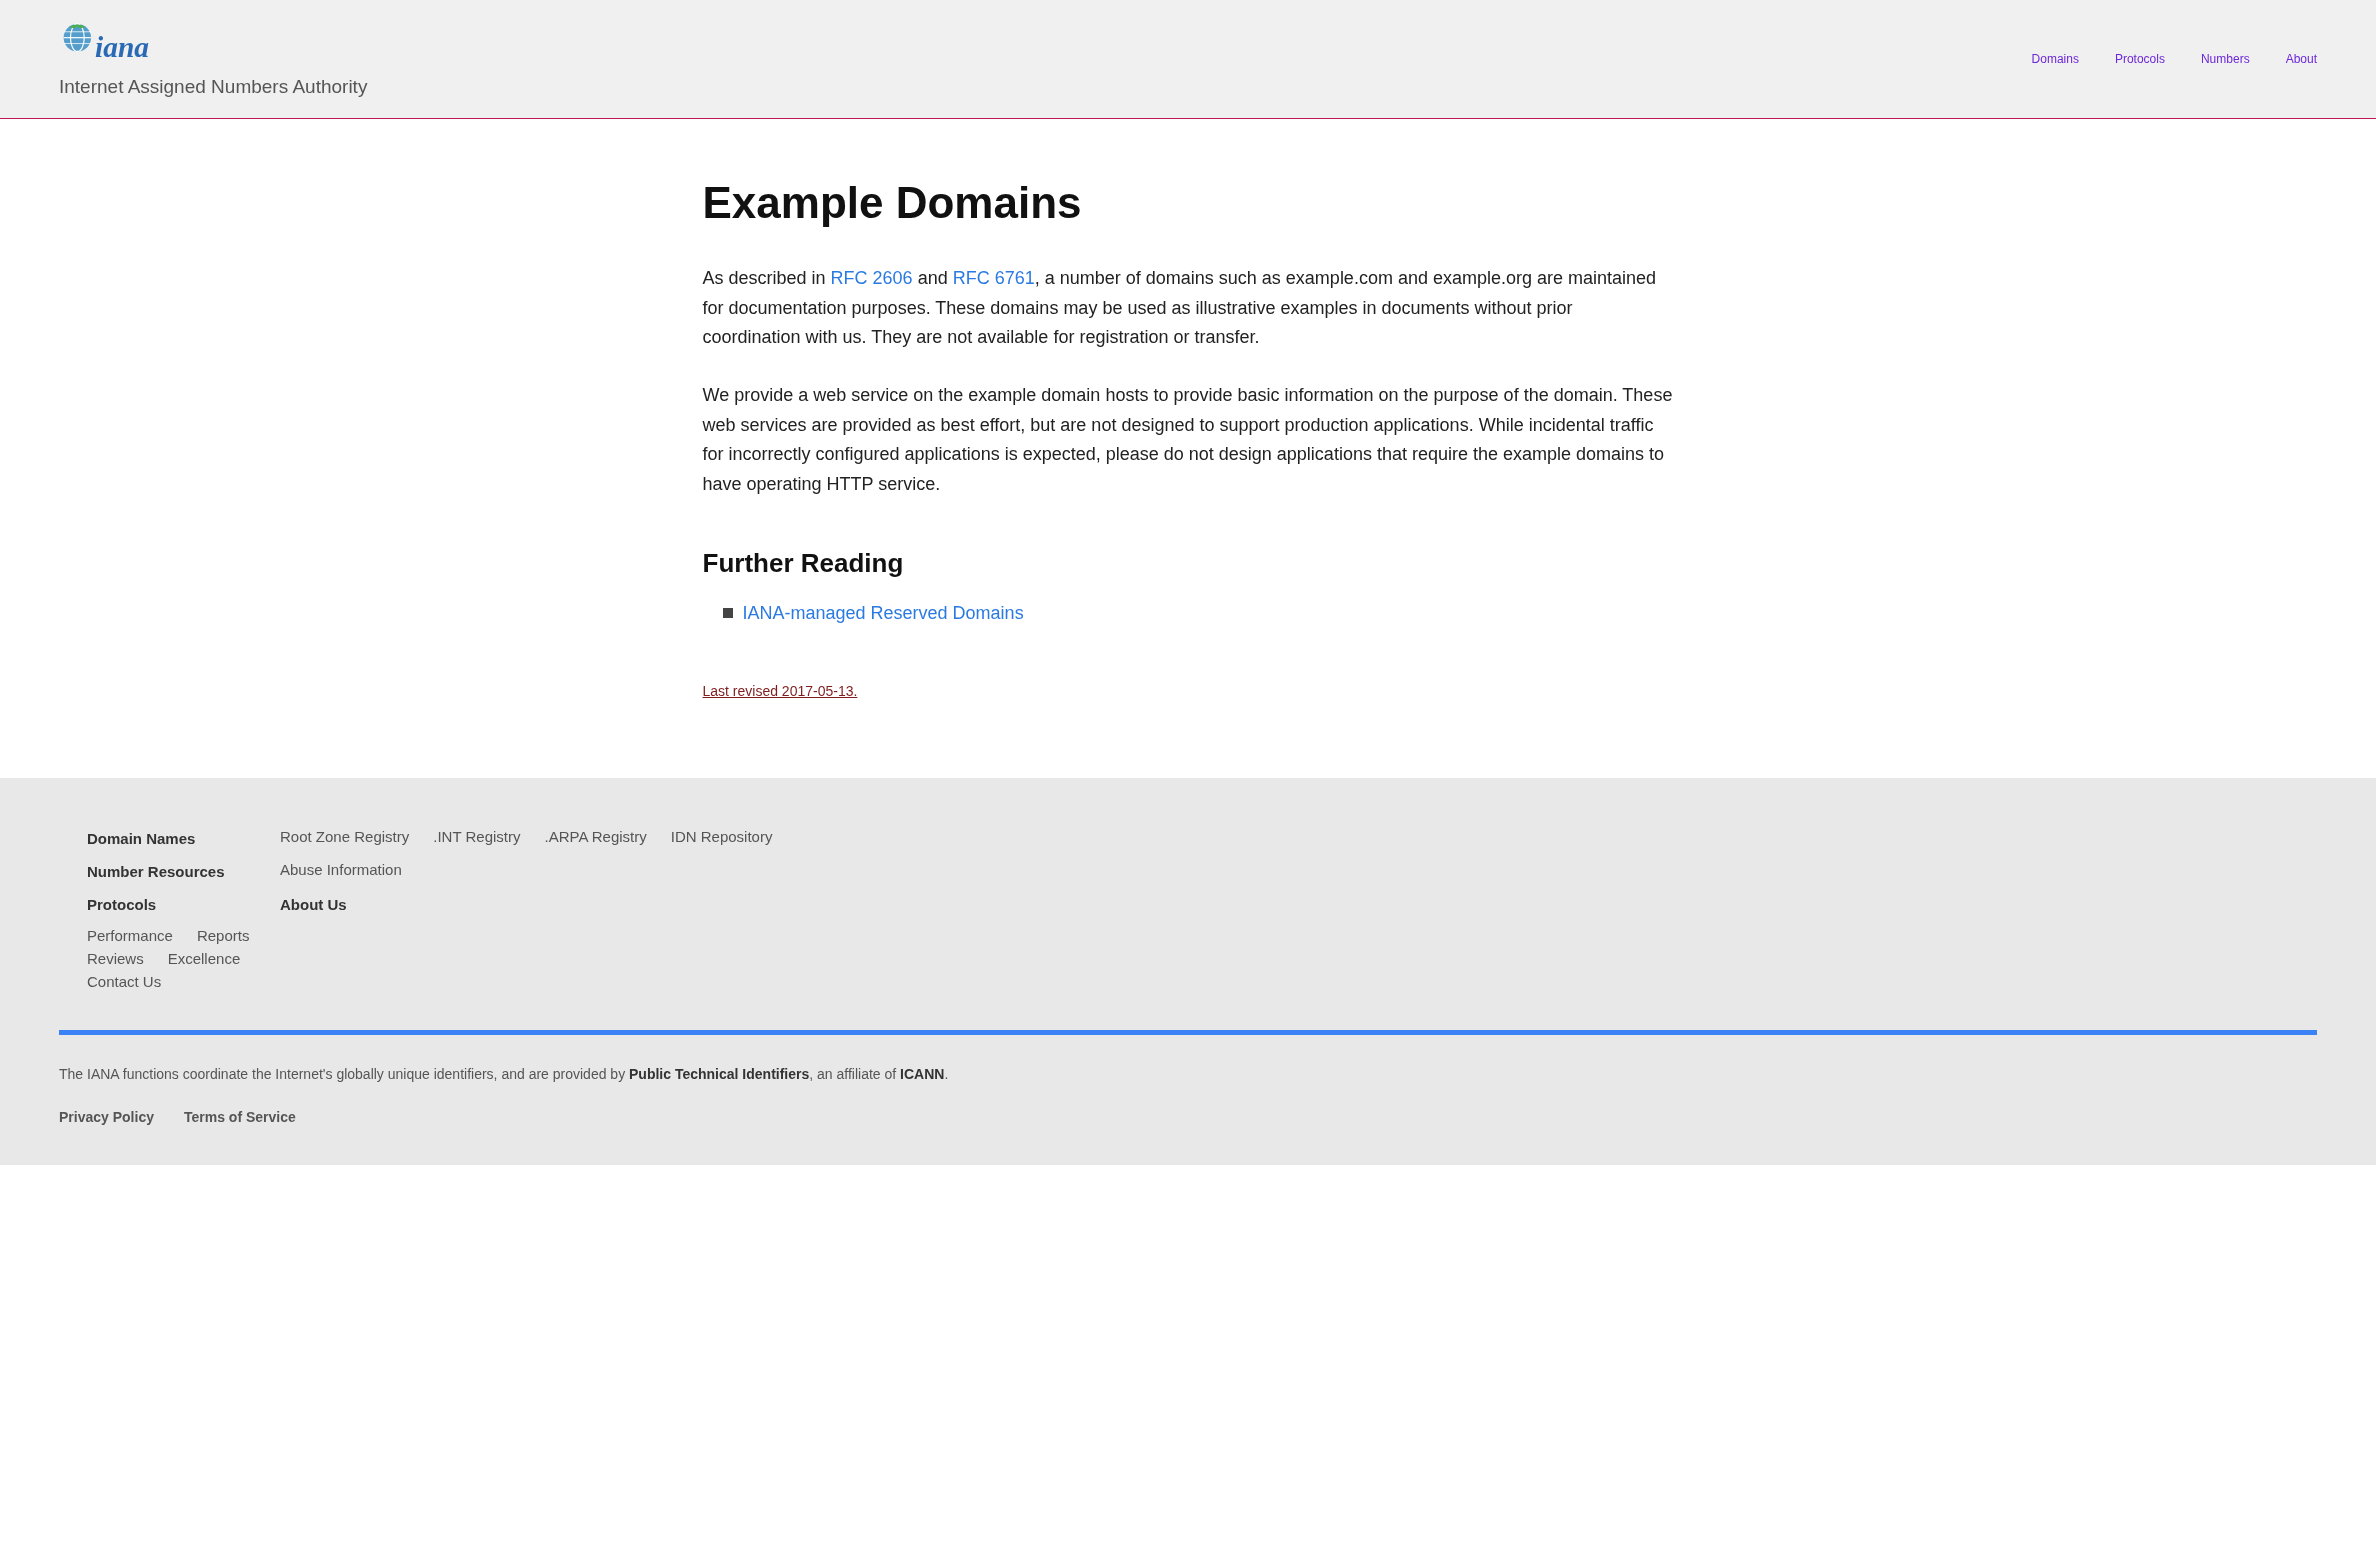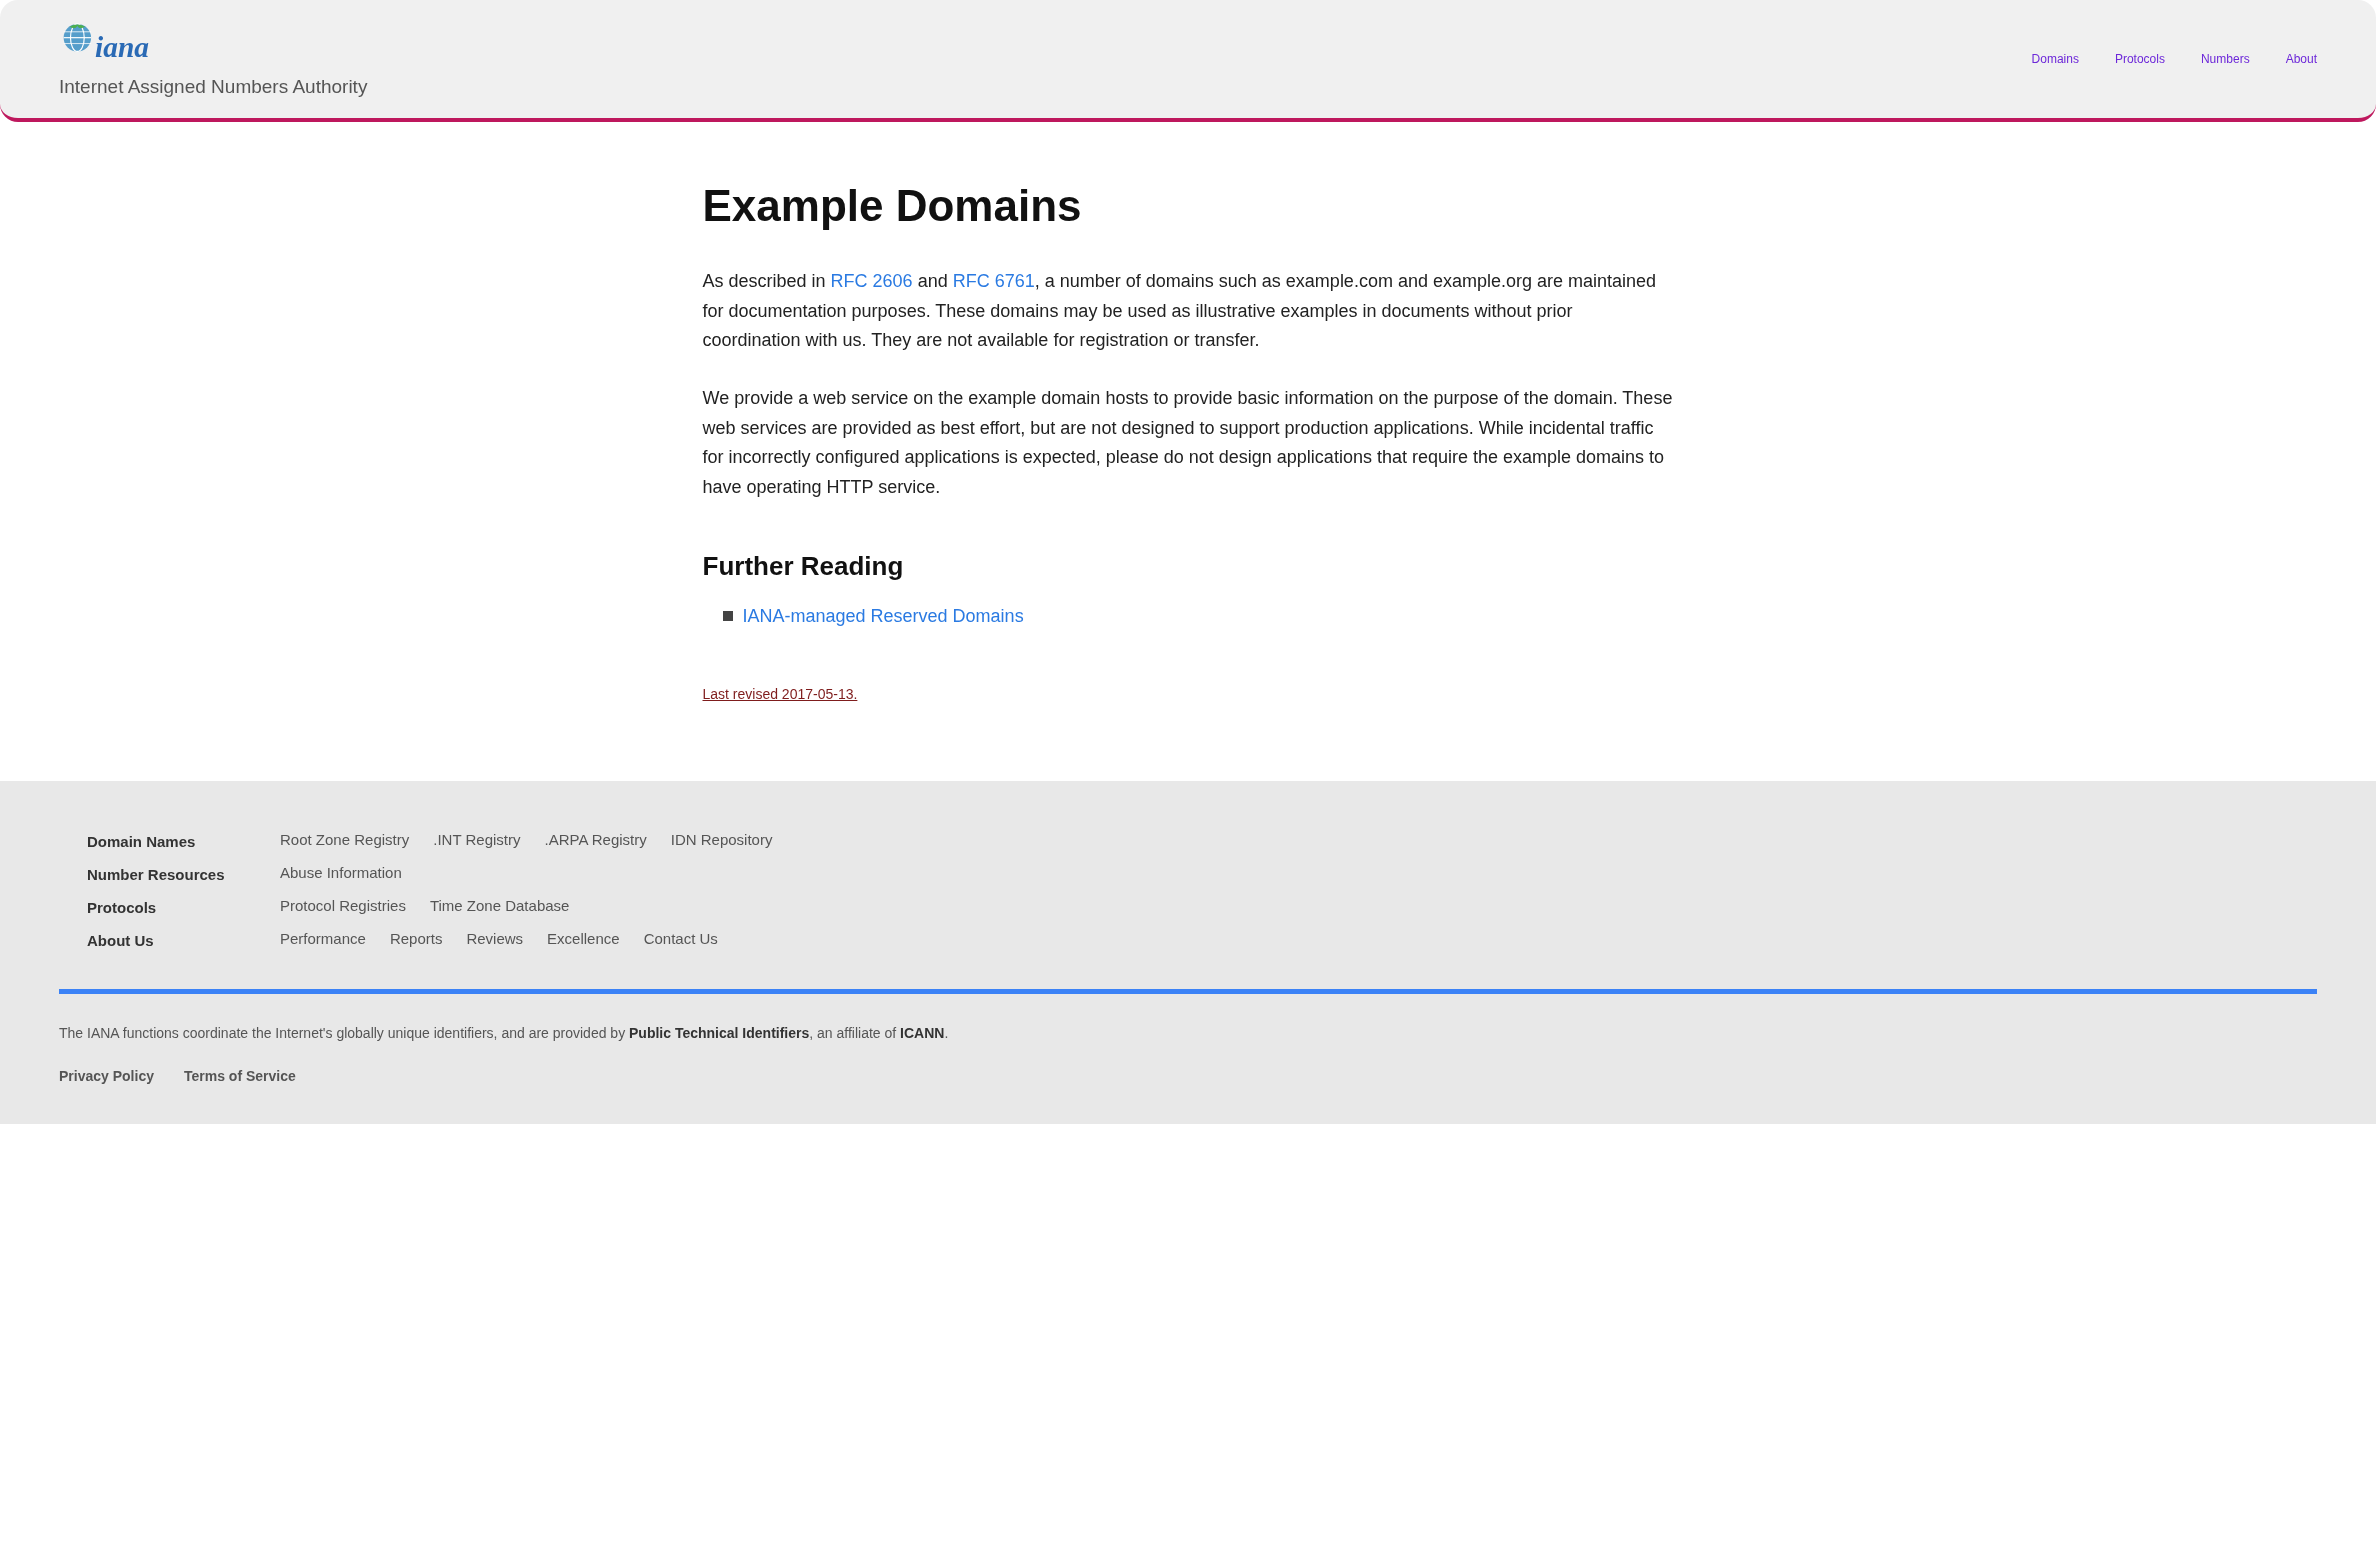--- a/index.html
+++ b/index.html
@@ -6,26 +6,25 @@
     body {
       font-family: -apple-system, BlinkMacSystemFont, "Segoe UI", Helvetica, Arial, sans-serif;
       font-size: 18px;
       color: #333;
       background: #fff;
     }
 
     
     header {
       background: #f0f0f0;
-      border-bottom: 4px solid #be185d;
+      border-bottom: 1px solid #be185d;
       padding: 20px 59px;
       display: flex;
       align-items: center;
       justify-content: space-between;
-      border-radius: 18px;
     }
     .logo-area {
       display: flex;
       flex-direction: column;
     }
     .logo-svg {
       width: 129px;
       height: 54px;
     }
     .logo-tagline {
@@ -214,24 +213,20 @@
       <a href="#">.ARPA Registry</a>
       <a href="#">IDN Repository</a>
     </div>
 
     <div class="footer-nav-label">Number Resources</div>
     <div class="footer-nav-links">
       <a href="#">Abuse Information</a>
     </div>
 
     <div class="footer-nav-label">Protocols</div>
-    <div class="footer-nav-links">
-      <a href="#">Protocol Registries</a>
-      <a href="#">Time Zone Database</a>
-    </div>
 
     <div class="footer-nav-label">About Us</div>
     <div class="footer-nav-links">
       <a href="#">Performance</a>
       <a href="#">Reports</a>
       <a href="#">Reviews</a>
       <a href="#">Excellence</a>
       <a href="#">Contact Us</a>
     </div>
   </div>

